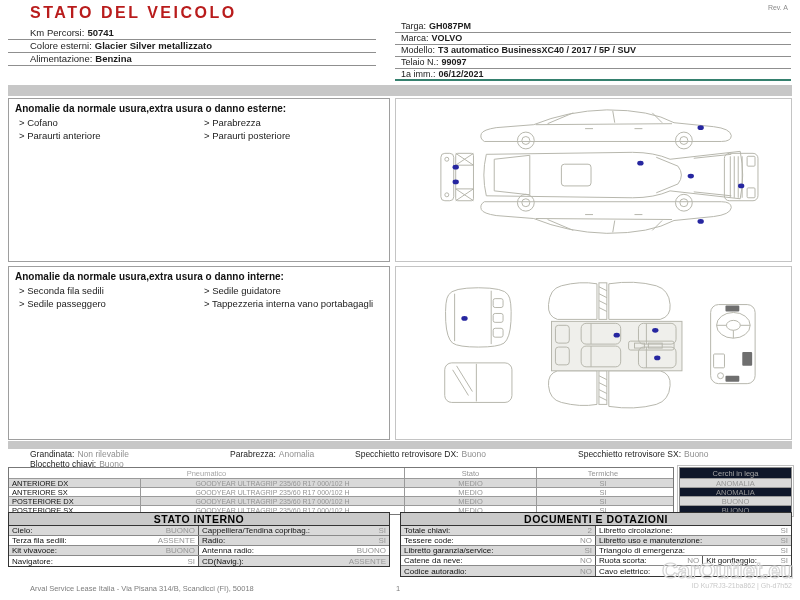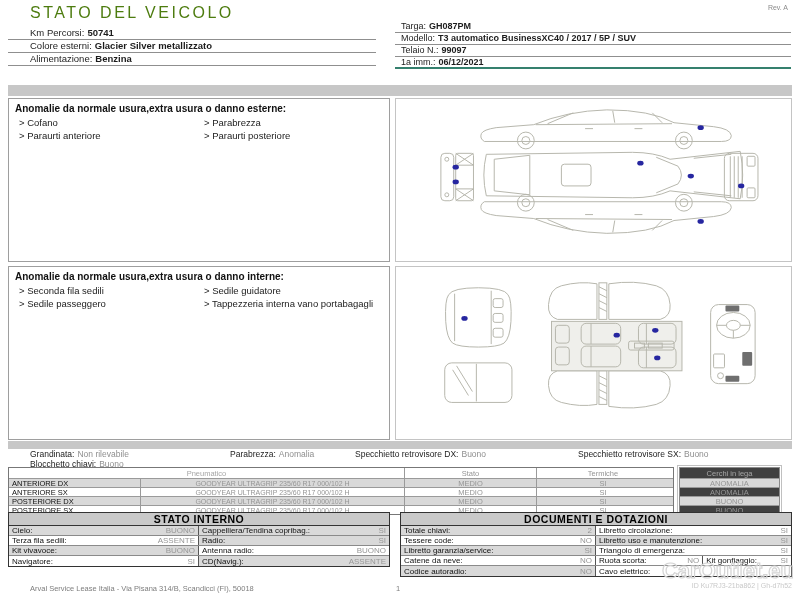--- a/index.html
+++ b/index.html
@@ -1,21 +1,21 @@
 <!DOCTYPE html>
 <html><head>
 <meta charset="utf-8">
 <style>
   *{margin:0;padding:0;box-sizing:border-box}
   html,body{background:#ffffff}
   .page{position:relative;width:800px;height:600px;background:#ffffff;
         font-family:"Liberation Sans",sans-serif;color:#1c1c1c;overflow:hidden}
 
-  .title{position:absolute;left:30px;top:4px;font-size:16px;font-weight:normal;
-         letter-spacing:2.5px;color:#4d7c0f}
+  .title{position:absolute;left:30px;top:4px;font-size:16px;font-weight:bold;
+         letter-spacing:2.5px;color:#b91c1c}
   .rev{position:absolute;right:12px;top:4px;font-size:7px;color:#8a8a8a}
 
   .info-left{position:absolute;left:8px;top:27px;width:368px}
   .info-right{position:absolute;left:395px;top:21px;width:396px}
   .info-row{height:13px;border-bottom:1px solid #8f8f8f;font-size:9.5px;
             padding-left:22px;white-space:nowrap;line-height:12px}
   .info-right .info-row{height:12px;font-size:9px;padding-left:6px;line-height:11px}
   .info-row .lbl{margin-right:3px}
   .info-row .val{font-weight:bold}
   .info-row.teal-line{border-bottom:2px solid #35806e}
@@ -51,22 +51,22 @@
   .tcell{display:flex;align-items:center;justify-content:center;overflow:hidden;
          border-right:1px solid #9a9a9a;white-space:nowrap}
   .tcell:last-child{border-right:none}
   .c-pn{width:396px}
   .c-pos{width:132px;justify-content:flex-start;padding-left:3px;font-weight:normal;color:#111}
   .c-tire{width:264px;color:#969696;font-size:7px}
   .c-st{width:132px;color:#969696}
   .c-tm{width:132px;color:#969696}
   .gbg{background:#d9d9d9}
 
-  .cerchi{position:absolute;left:679px;top:467px;width:101px;border:1px solid #8a8a8a;
-          outline:1px solid #c0c0c0;outline-offset:1px;font-size:7.5px;background:#404040}
+  .cerchi{position:absolute;left:679px;top:467px;width:113px;border:1px solid #8a8a8a;
+          outline:1px solid #c0c0c0;outline-offset:1px;font-size:7.5px;background:#0f172a}
   .cerchi .hcell{height:10px;display:flex;align-items:center;justify-content:center;color:#a6a6a6}
   .cerchi .vcell{height:9px;border-top:1px solid #9a9a9a;display:flex;align-items:center;
                  justify-content:center;color:#969696}
 
   .bt{position:absolute;top:512px;border:1px solid #333;font-size:8px;background:#fff}
   .bt.si{left:8px;width:382px}
   .bt.doc{left:400px;width:392px}
   .bt-head{height:13px;background:#c9c9c9;border-bottom:1px solid #333;display:flex;
            align-items:center;justify-content:center;font-weight:bold;font-size:10.5px;
            letter-spacing:.5px;color:#000}
@@ -105,20 +105,23 @@
       <span class="lbl">Colore esterni:</span><span class="val">Glacier Silver metallizzato</span>
     </div>
     <div class="info-row">
       <span class="lbl">Alimentazione:</span><span class="val">Benzina</span>
     </div>
   </div>
 
   <div class="info-right">
     <div class="info-row">
       <span class="lbl">Targa:</span><span class="val">GH087PM</span>
+    </div>
+    <div class="info-row">
+      <span class="lbl">Marca:</span><span class="val">VOLVO</span>
     </div>
     <div class="info-row">
       <span class="lbl">Modello:</span><span class="val">T3 automatico BusinessXC40 / 2017 / 5P / SUV</span>
     </div>
     <div class="info-row">
       <span class="lbl">Telaio N.:</span><span class="val">99097</span>
     </div>
     <div class="info-row teal-line">
       <span class="lbl">1a imm.:</span><span class="val">06/12/2021</span>
     </div>

